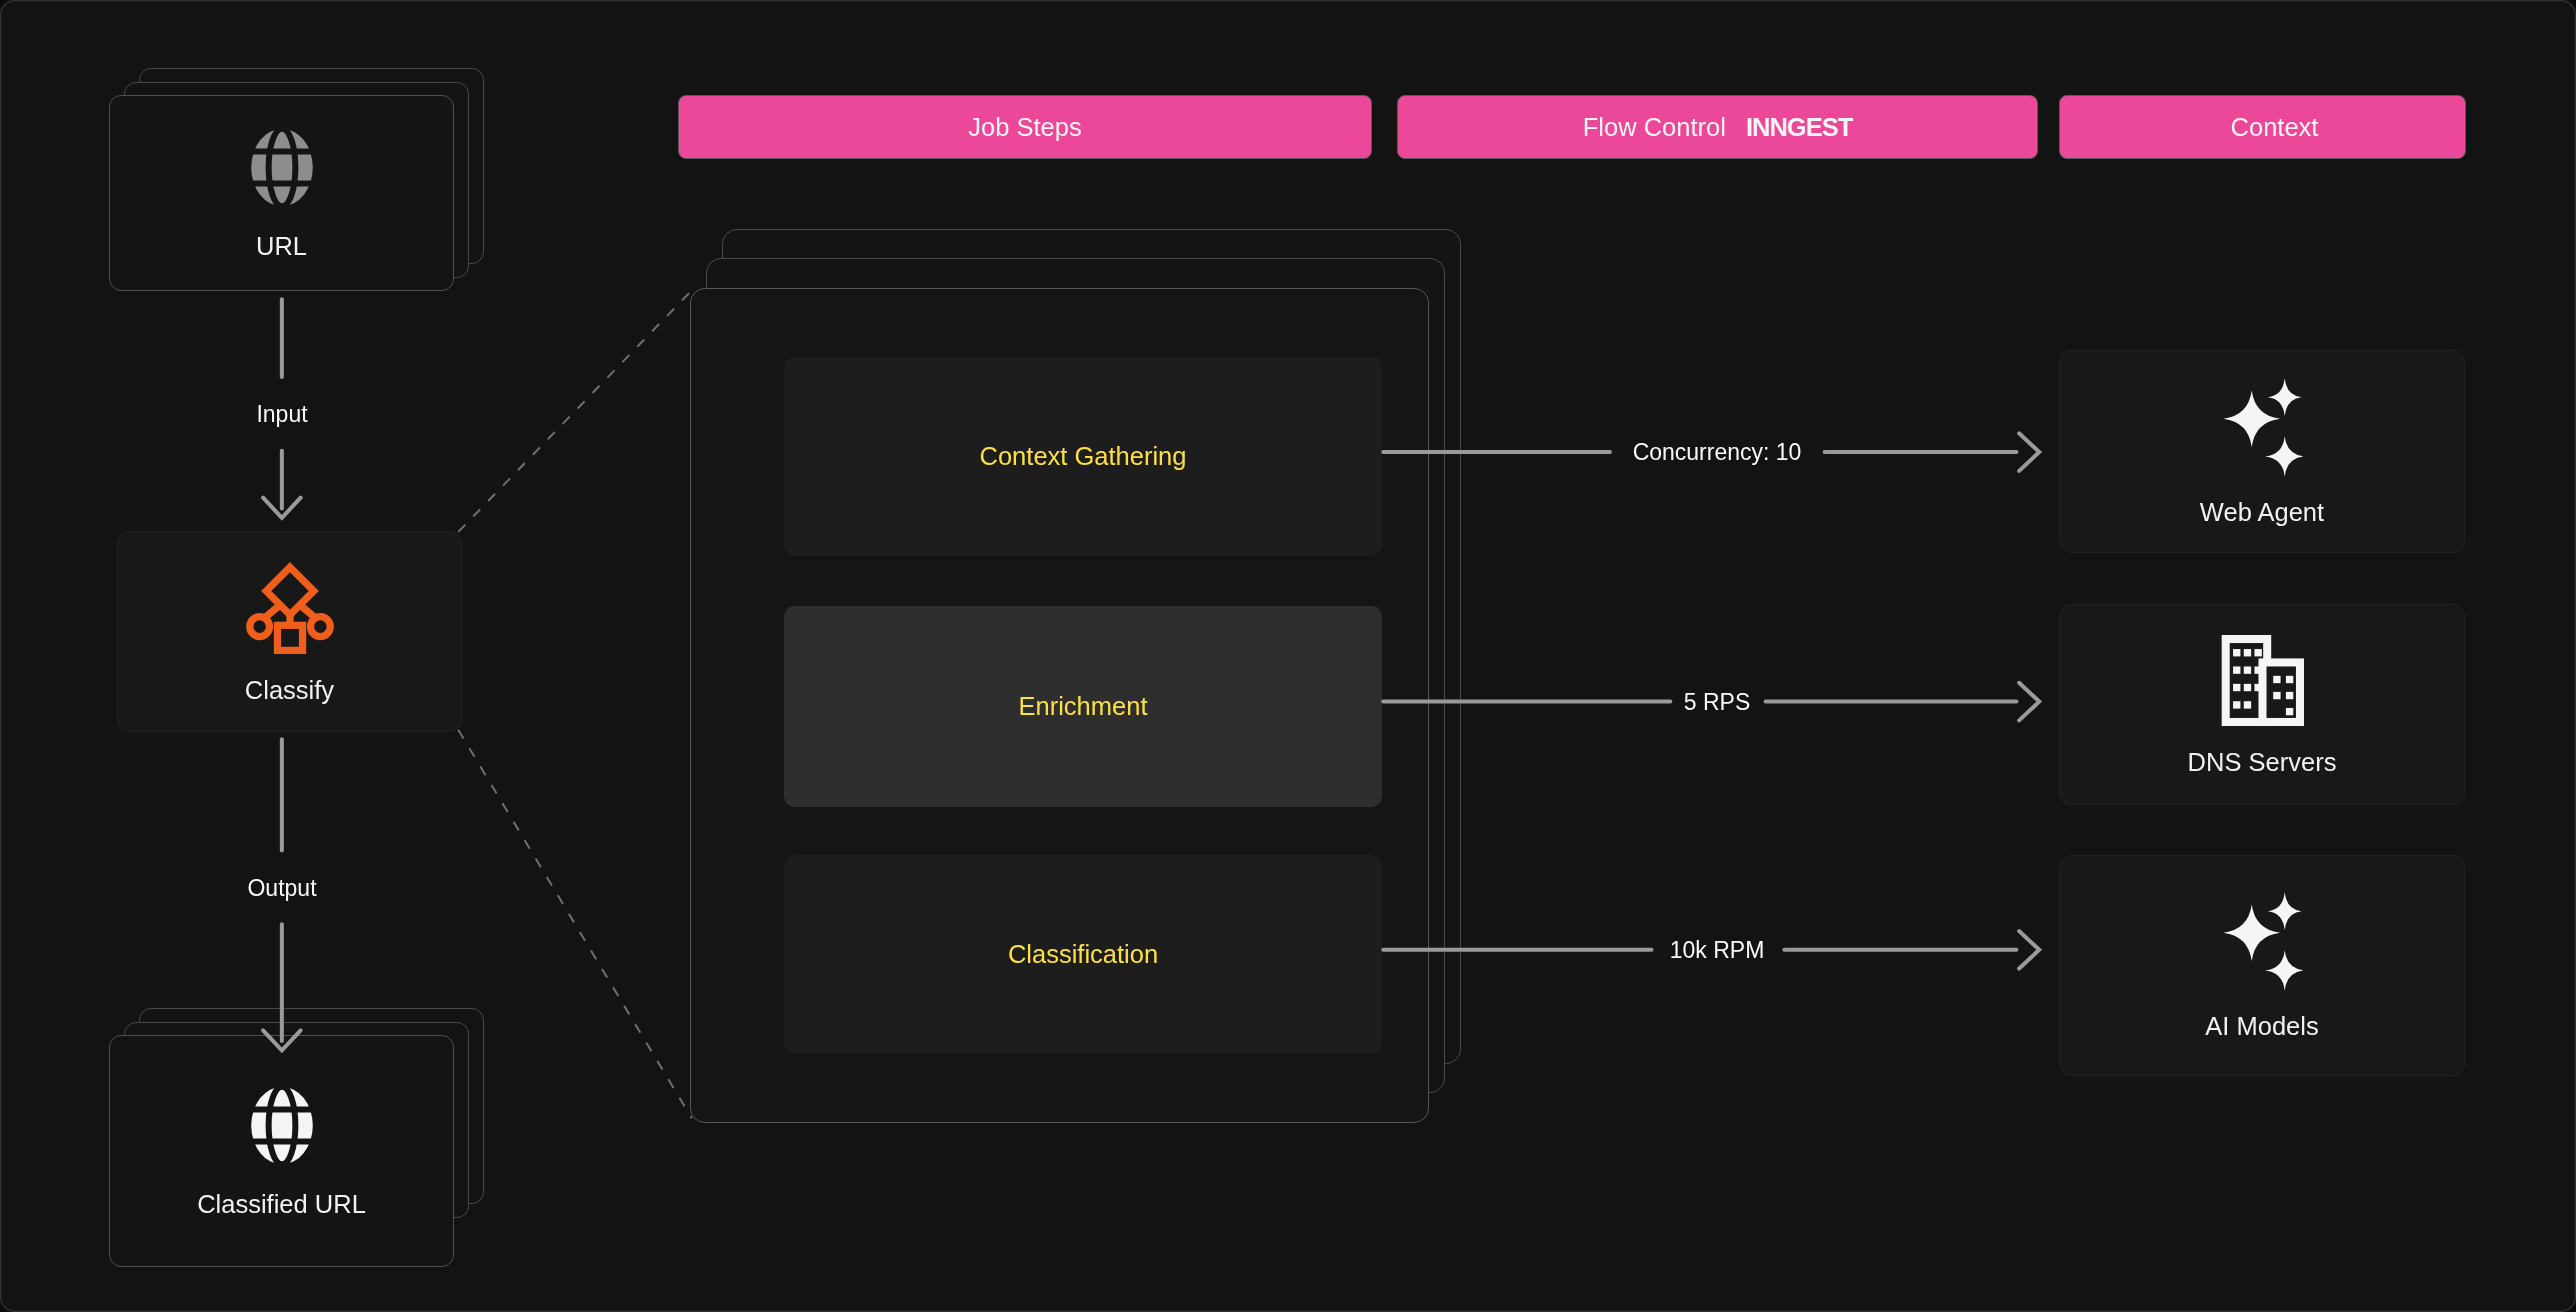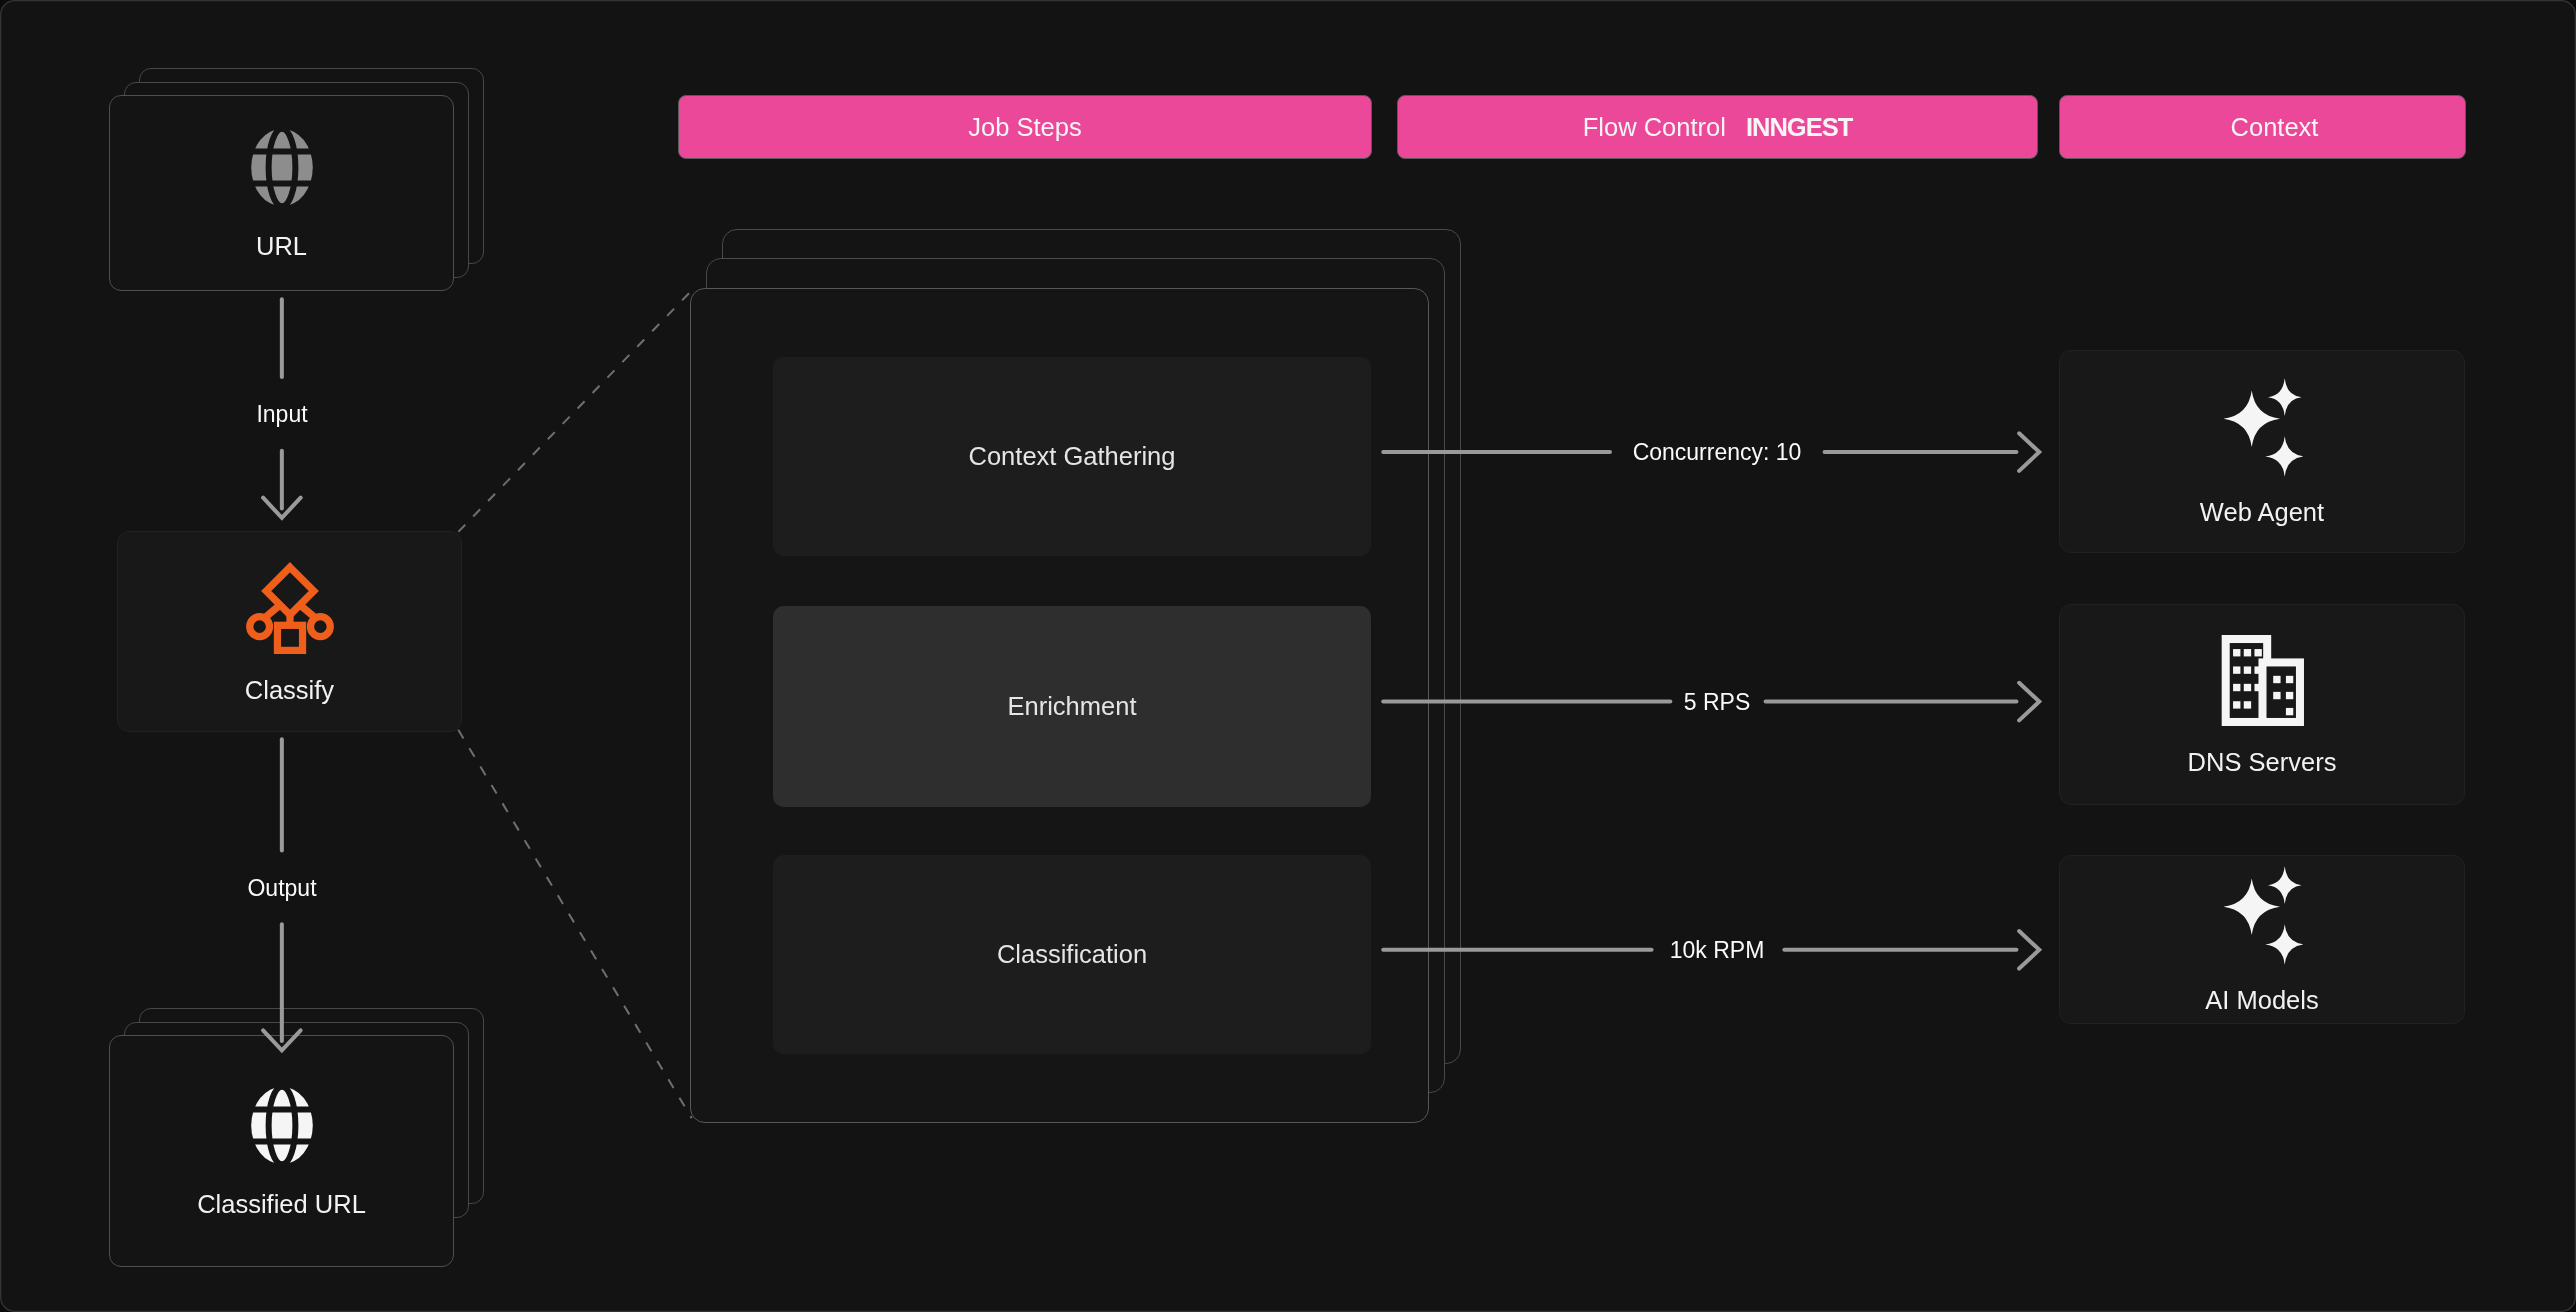--- a/index.html
+++ b/index.html
@@ -32,23 +32,23 @@
   
   .panel-layer{
     position:absolute;box-sizing:border-box;border-radius:14.8px;
     background:#141414;border:1.3px solid #4a4a4a;
   }
   .panel-front{
     position:absolute;box-sizing:border-box;border-radius:14.8px;
     background:#151515;border:1.3px solid #585858;
   }
   .step{
-    position:absolute;left:82px;width:598px;height:199px;border-radius:10.7px;
+    position:absolute;left:93px;width:598px;height:199px;border-radius:10.7px;
     background:#1d1d1d;display:flex;align-items:center;justify-content:center;
-    font-size:25.5px;color:#e5e5e5;
+    font-size:25.5px;color:#fde047;
   }
   .step.hl{background:#2e2e2e;}
   
   .flow-label{
     position:absolute;transform:translate(-50%,-50%);
     font-size:23px;color:#fafafa;white-space:nowrap;
   }
   svg.overlay{position:absolute;left:0;top:0;}
   .z1{z-index:1}.z2{z-index:2}.z3{z-index:3}.z5{z-index:5}.z6{z-index:6}
 </style>
@@ -160,21 +160,21 @@
         <rect x="82" y="64" width="11" height="11"></rect>
           <rect x="101" y="64" width="11" height="11"></rect>
         <rect x="82" y="88" width="11" height="11"></rect>
           <rect x="101" y="88" width="11" height="11"></rect>
         <rect x="101" y="112" width="11" height="11"></rect>
       </g>
     </svg>
     <div class="label">DNS Servers</div>
   </div>
 
-  <div class="card plain z5" style="left:2059px;top:855px;width:406px;height:169px;gap:20px;">
+  <div class="card plain z5" style="left:2059px;top:855px;width:406px;height:221px;gap:20px;">
     <svg width="81" height="101" viewBox="0 0 120 150">
       <g fill="#f5f5f5">
         <path d="M44 20 Q49 57 86 62 Q49 67 44 104 Q39 67 2 62 Q39 57 44 20 Z"></path>
         <path d="M93 2 Q95.6 27.4 118 30 Q95.6 32.6 93 58 Q90.4 32.6 68 30 Q90.4 27.4 93 2 Z"></path>
         <path d="M93 88 Q95.8 115.2 122 118 Q95.8 120.8 93 148 Q90.2 120.8 64 118 Q90.2 115.2 93 88 Z"></path>
       </g>
     </svg>
     <div class="label">AI Models</div>
   </div>
 

